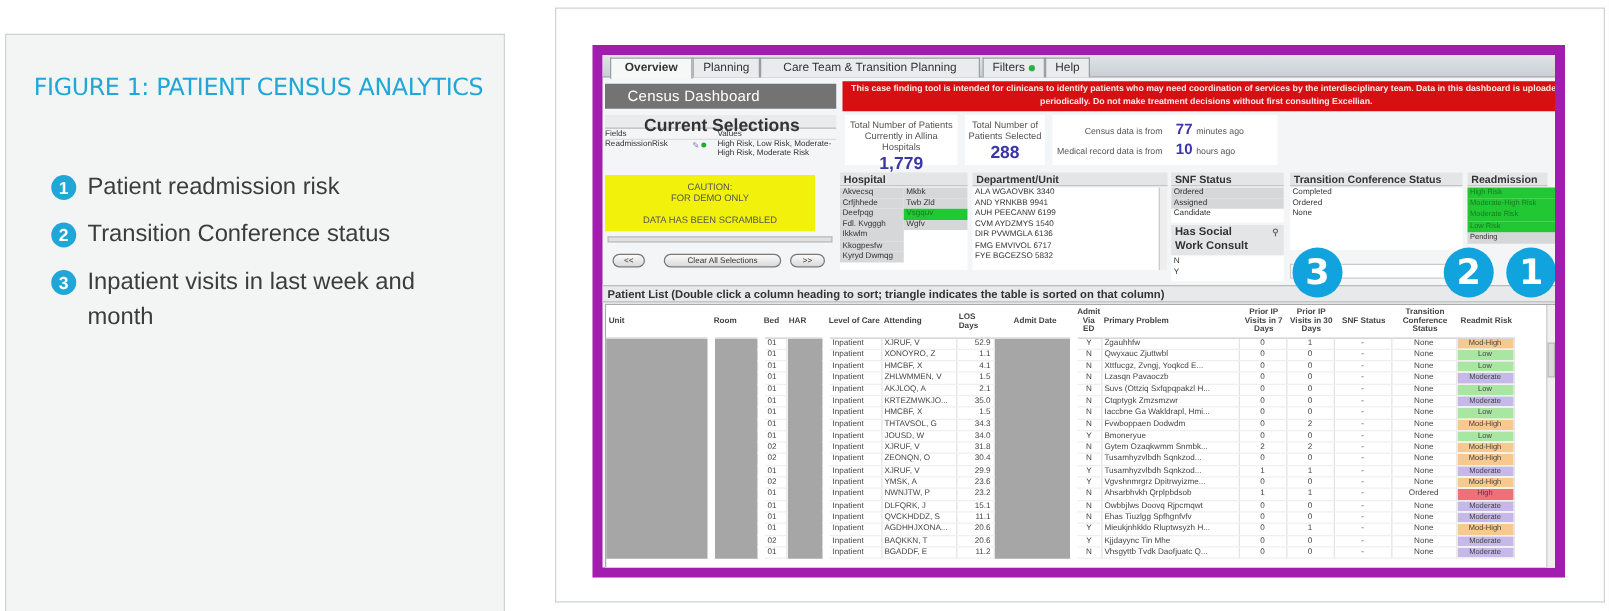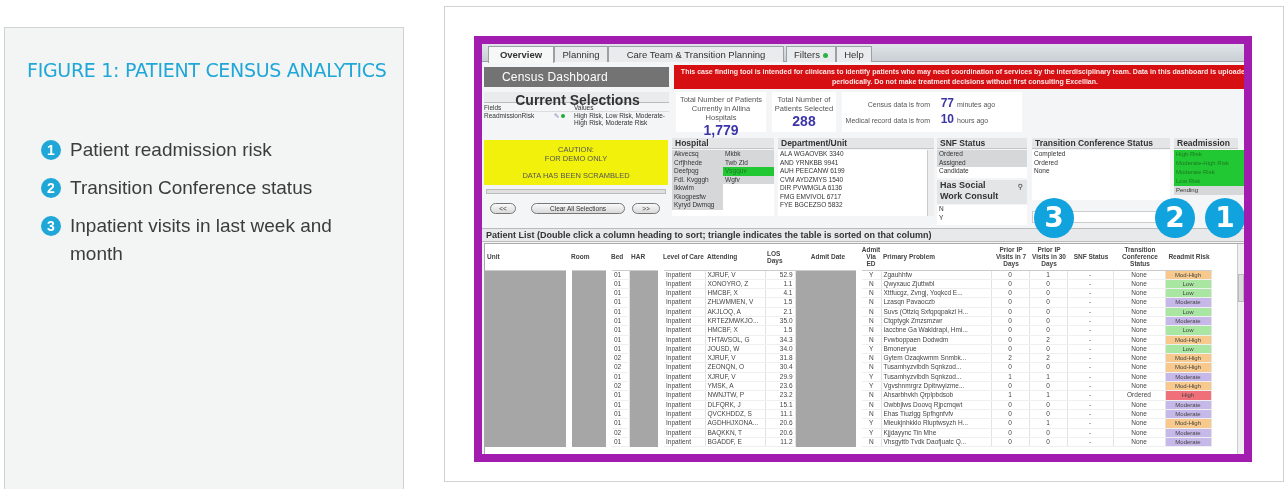--- a/index.html
+++ b/index.html
@@ -26,21 +26,21 @@
   .warning { position: absolute; left: 192px; top: 21px; width: 582px; height: 24px; background: #d50f12; color: #ffe6e6; font-size: 7px; text-align: center; line-height: 10px; padding-top: 2px; font-weight: bold; }
 
   .cur-sel-hdr { position: absolute; left: 2px; top: 48px; width: 185px; height: 11px; font-size: 14px; font-weight: bold; color: #333; border-bottom: 1px solid #bbb; background: #e9ebec; padding-left: 2px; text-align: center; }
   .sel-table { position: absolute; left: 2px; top: 60px; width: 185px; font-size: 6.5px; color: #333; }
   .sel-row { display: flex; }
   .sel-field { width: 70px; }
   .sel-icons { width: 20px; color: #7a7ab0; }
   .sel-icons .g { display: inline-block; width: 4px; height: 4px; background: #22aa33; border-radius: 50%; }
   .sel-val { width: 95px; }
 
-  .caution { position: absolute; left: 2px; top: 96px; width: 184px; height: 45px; background: #f1f10c; color: #555; font-size: 7.5px; text-align: center; line-height: 9px; padding-top: 5px; }
+  .caution { position: absolute; left: 2px; top: 96px; width: 168px; height: 45px; background: #f1f10c; color: #555; font-size: 7.5px; text-align: center; line-height: 9px; padding-top: 5px; }
   .hscroll { position: absolute; left: 4px; top: 145px; width: 180px; height: 5px; background: #e0e0e0; border: 1px solid #bbb; }
   .nav-btn { position: absolute; top: 159px; height: 11px; border: 1px solid #777; border-radius: 6px; background: linear-gradient(#fafafa, #d9d9d9); font-size: 6.5px; text-align: center; line-height: 9px; color: #333; }
 
   .stat-box { position: absolute; top: 48px; background: #fff; text-align: center; font-size: 7.5px; color: #555; line-height: 9px; padding-top: 3px; }
   .stat-num { font-size: 14px; font-weight: bold; color: #3b35a8; margin-top: 4px; }
   .freshness { position: absolute; left: 360px; top: 48px; width: 180px; height: 40px; background: #fff; font-size: 7px; color: #555; }
   .fresh-row { position: absolute; left: 0; display: flex; align-items: baseline; }
   .fresh-label { width: 88px; text-align: right; }
   .fresh-num { width: 24px; text-align: right; font-weight: bold; color: #3b35a8; font-size: 12px; margin-right: 3px; }
 

